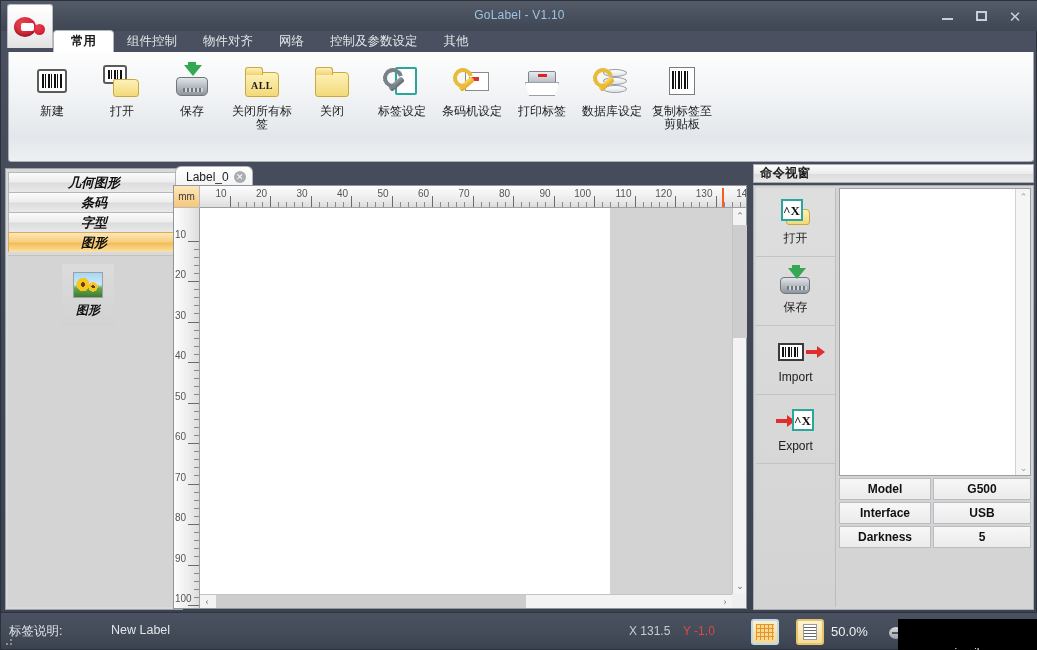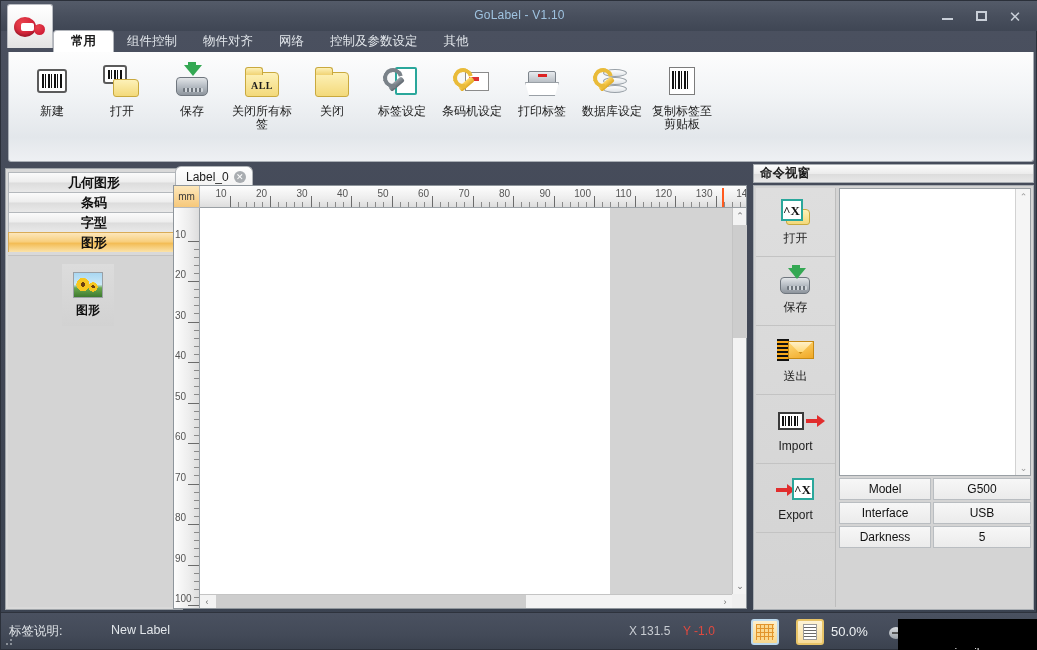--- a/index.html
+++ b/index.html
@@ -222,21 +222,21 @@
   }
 
   
   .main {
     position: absolute; left: 0; top: 163px; width: 1037px; height: 450px;
   }
 
   
   .leftpanel {
     position: absolute; left: 4px; top: 4px; width: 178px; height: 442px;
-    background: #d9d9d9; border: 1px solid #9ea3a8;
+    background: #d9d9d9; border: 1px solid #9ea3a8; font-style: italic;
   }
   .acc-head {
     height: 20px; margin: 0 2px; display:flex; align-items:center; justify-content:center;
     font-size: 13px; font-weight: bold; color: #111;
     background: linear-gradient(180deg,#fbfbfb 0%, #ededed 48%, #dcdcdc 52%, #e9e9e9 100%);
     border: 1px solid #b4b8bc; border-bottom:none;
   }
   .acc-head:first-child { margin-top: 3px; }
   .acc-head.sel {
     background: linear-gradient(180deg,#fde7bb 0%, #f8cf7e 45%, #f3bd56 55%, #fbe2a8 100%);
@@ -417,21 +417,21 @@
     display:flex; align-items:center; justify-content:center;
   }
   .info-table {
     position:absolute; left:85px; top:292px; right:2px; bottom:2px;
   }
   .info-row { display:flex; height:22px; margin-bottom:2px; }
   .info-k, .info-v {
     background: linear-gradient(180deg,#f7f7f7,#ebebeb);
     border:1px solid #b9bdc1;
     display:flex; align-items:center; justify-content:center;
-    font-size:12px; font-weight:normal; color:#111;
+    font-size:12px; font-weight:bold; color:#111;
   }
   .info-k { width: 92px; margin-right:2px; }
   .info-v { flex:1; }
 
   
   .statusbar {
     position:absolute; left:0; bottom:0; width:1037px; height:37px;
     background: linear-gradient(180deg,#4a5160 0%, #434a58 60%, #3b424f 100%);
     border-top: 1px solid #2e333d;
   }
@@ -821,27 +821,20 @@
 
           <div class="cmd-btn">
             <div class="cmd-ico">
               <span class="ic-disk" style="left:4px;top:11px;width:30px;height:17px"></span>
               <span class="ic-arrow-stem" style="left:16px;top:-1px"></span>
               <span class="ic-arrow-dn" style="left:12px;top:2px"></span>
             </div>
             <div class="cmd-label">保存</div>
           </div>
 
-          <div class="cmd-btn">
-            <div class="cmd-ico">
-              <span class="ic-bars"></span>
-                <span class="ic-env2"></span>
-            </div>
-            <div class="cmd-label">送出</div>
-          </div>
 
           <div class="cmd-btn">
             <div class="cmd-ico">
               <span class="ic-bcbox"></span>
               <span class="ic-redarrow" style="left:30px;top:13px"></span>
             </div>
             <div class="cmd-label">Import</div>
           </div>
 
           <div class="cmd-btn">

